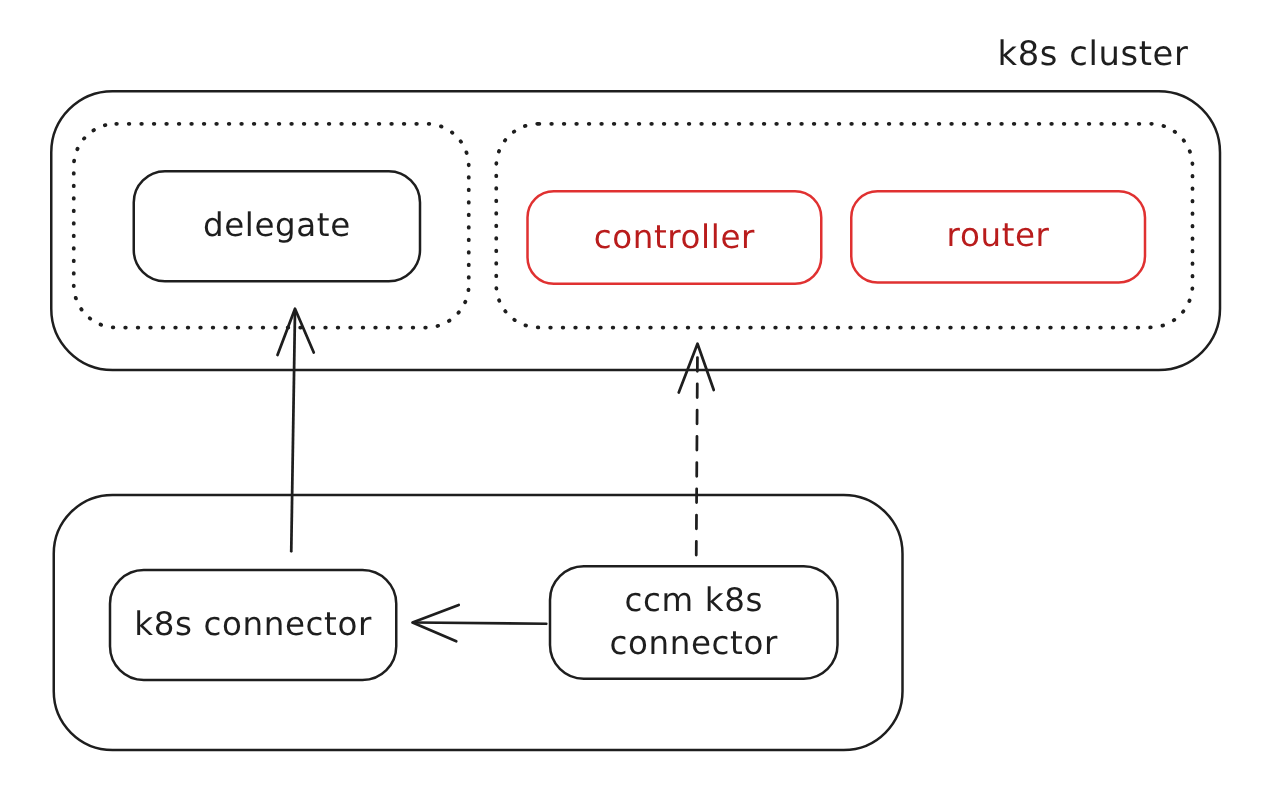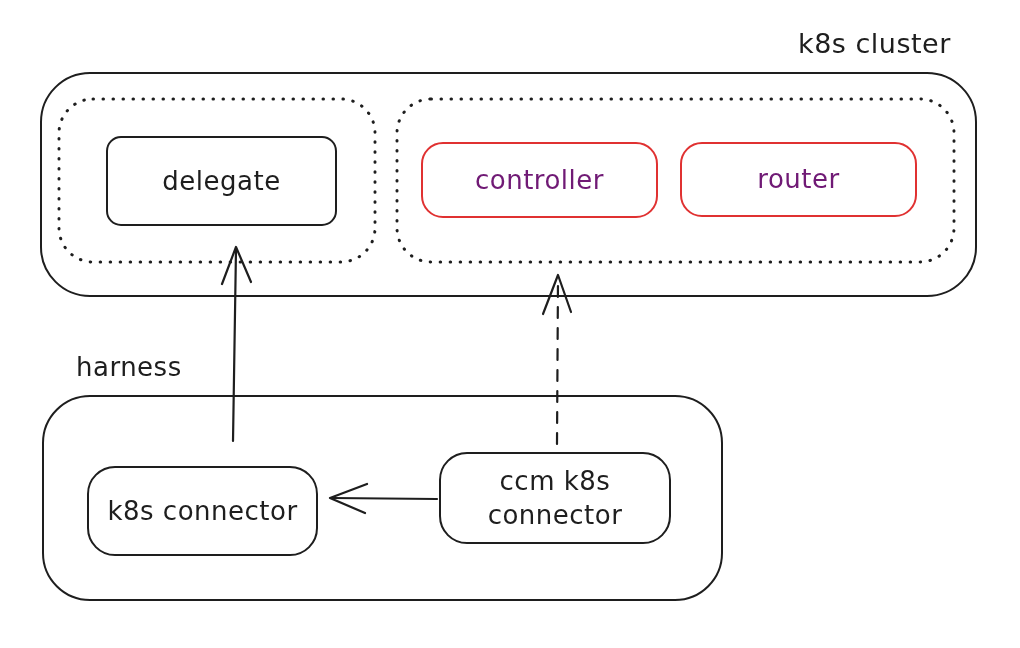--- a/index.html
+++ b/index.html
@@ -24,51 +24,52 @@
     display: flex;
     align-items: center;
     justify-content: center;
     text-align: center;
     font-size: 26px;
     letter-spacing: 0.5px;
     line-height: 1.32;
   }
   .node.red {
     border-color: #e03131;
-    color: #701a75;
+    color: #b91c1c;
+    margin-top: 10px;
   }
   .free-label {
     position: absolute;
     font-size: 27px;
     letter-spacing: 0.5px;
     white-space: nowrap;
   }
   .cluster-outline {
     left: 40px; top: 72px; width: 937px; height: 225px;
     border-radius: 50px;
   }
   .harness-outline {
     left: 42px; top: 395px; width: 681px; height: 206px;
     border-radius: 48px;
   }
   .delegate-node {
     left: 106px; top: 136px; width: 231px; height: 90px;
-    border-radius: 15px;
+    border-radius: 26px;
   }
   .controller-node {
     left: 421px; top: 142px; width: 237px; height: 76px;
     border-radius: 22px;
   }
   .router-node {
     left: 680px; top: 142px; width: 237px; height: 75px;
     border-radius: 22px;
     justify-content: center;
   }
   .k8s-connector-node {
-    left: 87px; top: 466px; width: 231px; height: 90px;
+    left: 87px; top: 455px; width: 231px; height: 90px;
     border-radius: 28px;
   }
   .ccm-connector-node {
     left: 439px; top: 452px; width: 232px; height: 92px;
     border-radius: 28px;
   }
   .ccm-connector-node .wrap {
     max-width: 165px;
   }
   .cluster-label { left: 798px; top: 28px; }
@@ -82,21 +83,20 @@
     z-index: 5;
   }
 </style>
 </head>
 <body>
 
 <div class="canvas">
 
   <div class="free-label cluster-label">k8s cluster</div>
 
-  <div class="free-label harness-label">harness</div>
 
   <div class="shape solid-box cluster-outline"></div>
 
   <div class="shape solid-box harness-outline"></div>
 
   <div class="shape solid-box node delegate-node">
     <span class="wrap">delegate</span>
   </div>
 
   <div class="shape solid-box node red controller-node">

